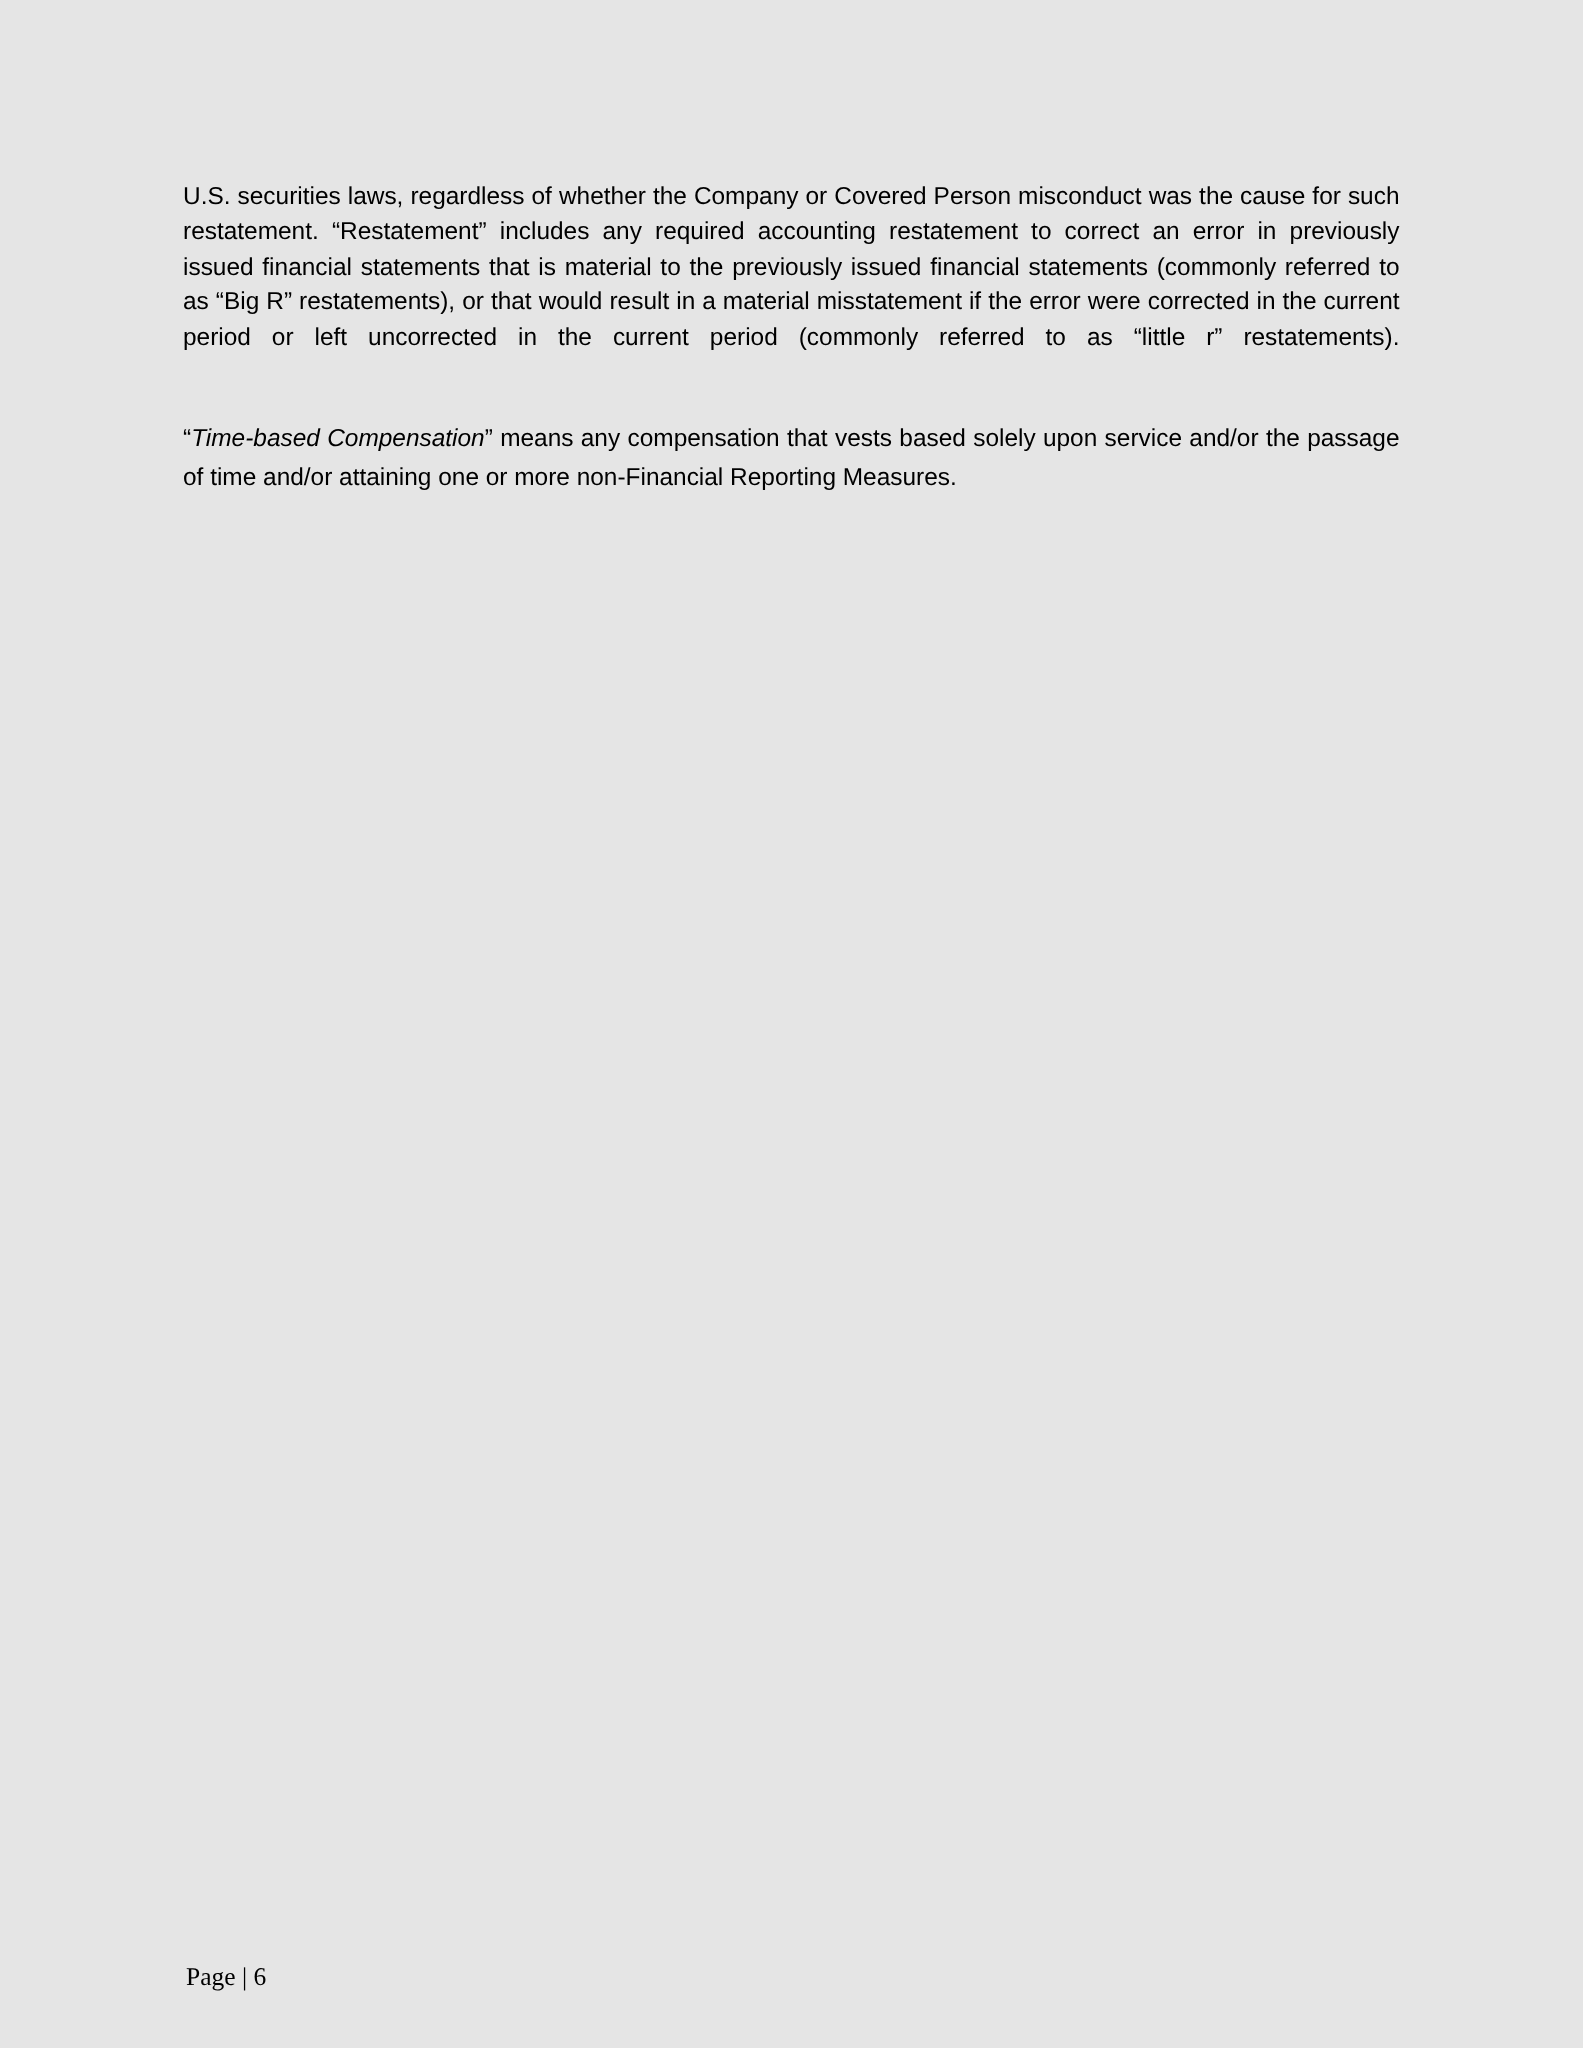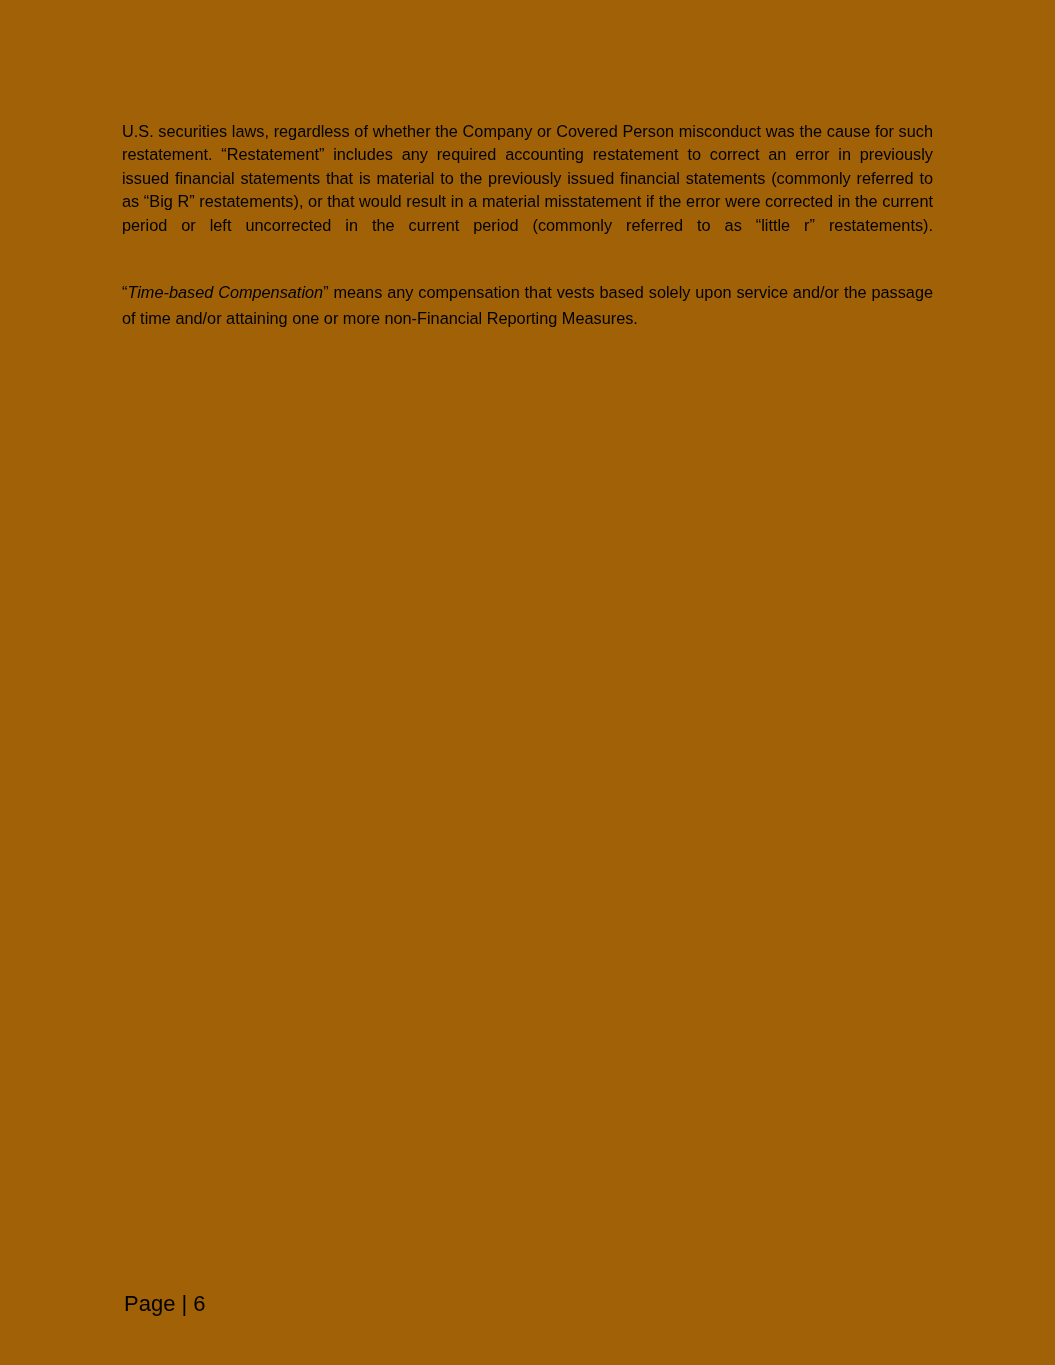--- a/index.html
+++ b/index.html
@@ -8,21 +8,21 @@
     background: #ffffff;
   }
   body {
     font-family: "Liberation Sans", sans-serif;
     color: #000000;
   }
   .page {
     position: relative;
     width: 1055px;
     height: 1365px;
-    background: #a16207;
+    background: #e5e5e5;
     box-sizing: border-box;
     overflow: hidden;
   }
   .content {
     position: absolute;
     left: 122px;
     top: 120px;
     width: 811px;
   }
   .para {
@@ -44,24 +44,25 @@
     display: inline-block;
     width: 100%;
   }
   .defined-term {
     font-weight: normal;
     font-style: italic;
   }
   .footer {
     position: absolute;
     left: 124px;
-    bottom: 46px;
-    font-size: 22px;
+    bottom: 36px;
+    font-size: 17px;
     line-height: 1.3;
     color: #000000;
+    font-family: Liberation Serif, serif;
   }
 </style>
 </head>
 <body>
 
 <div class="page">
 
   <div class="content">
 
     <p class="para justify-block">U.S. securities laws, regardless of whether the Company or Covered Person misconduct was the cause for such restatement. “Restatement” includes any required accounting restatement to correct an error in previously issued financial statements that is material to the previously issued financial statements (commonly referred to as “Big R” restatements), or that would result in a material misstatement if the error were corrected in the current period or left uncorrected in the current period (commonly referred to as “little r” restatements).</p>

